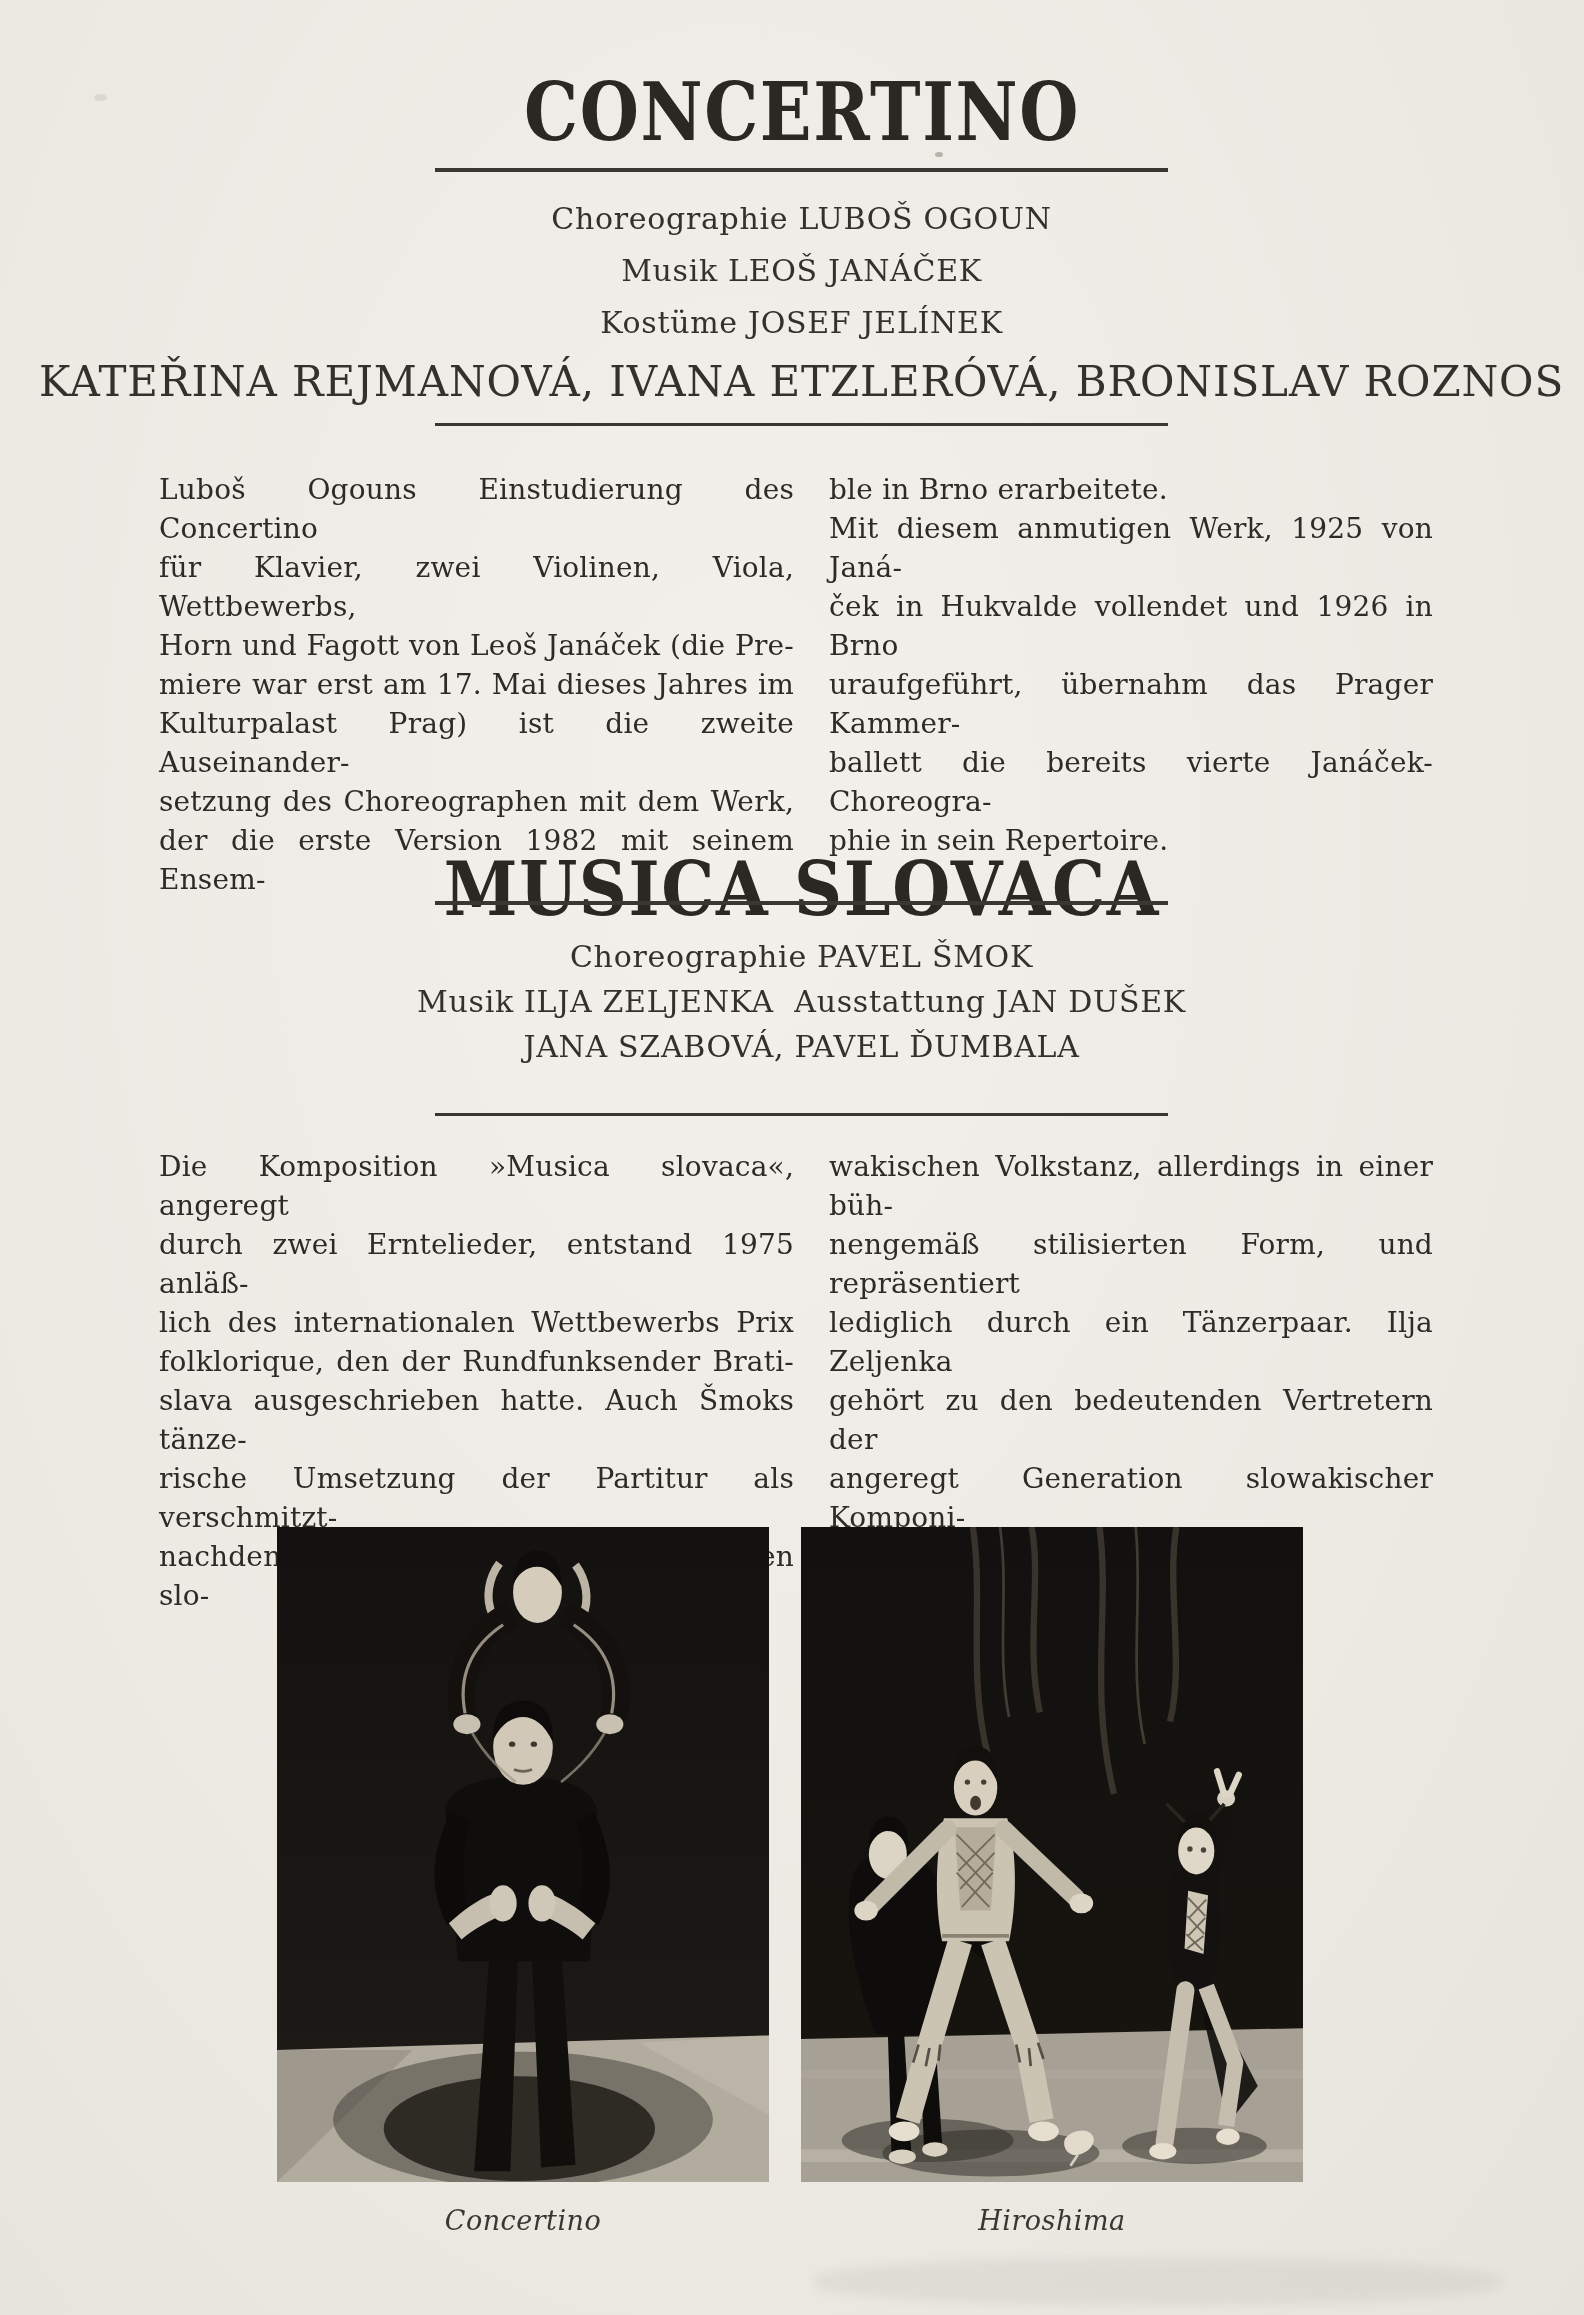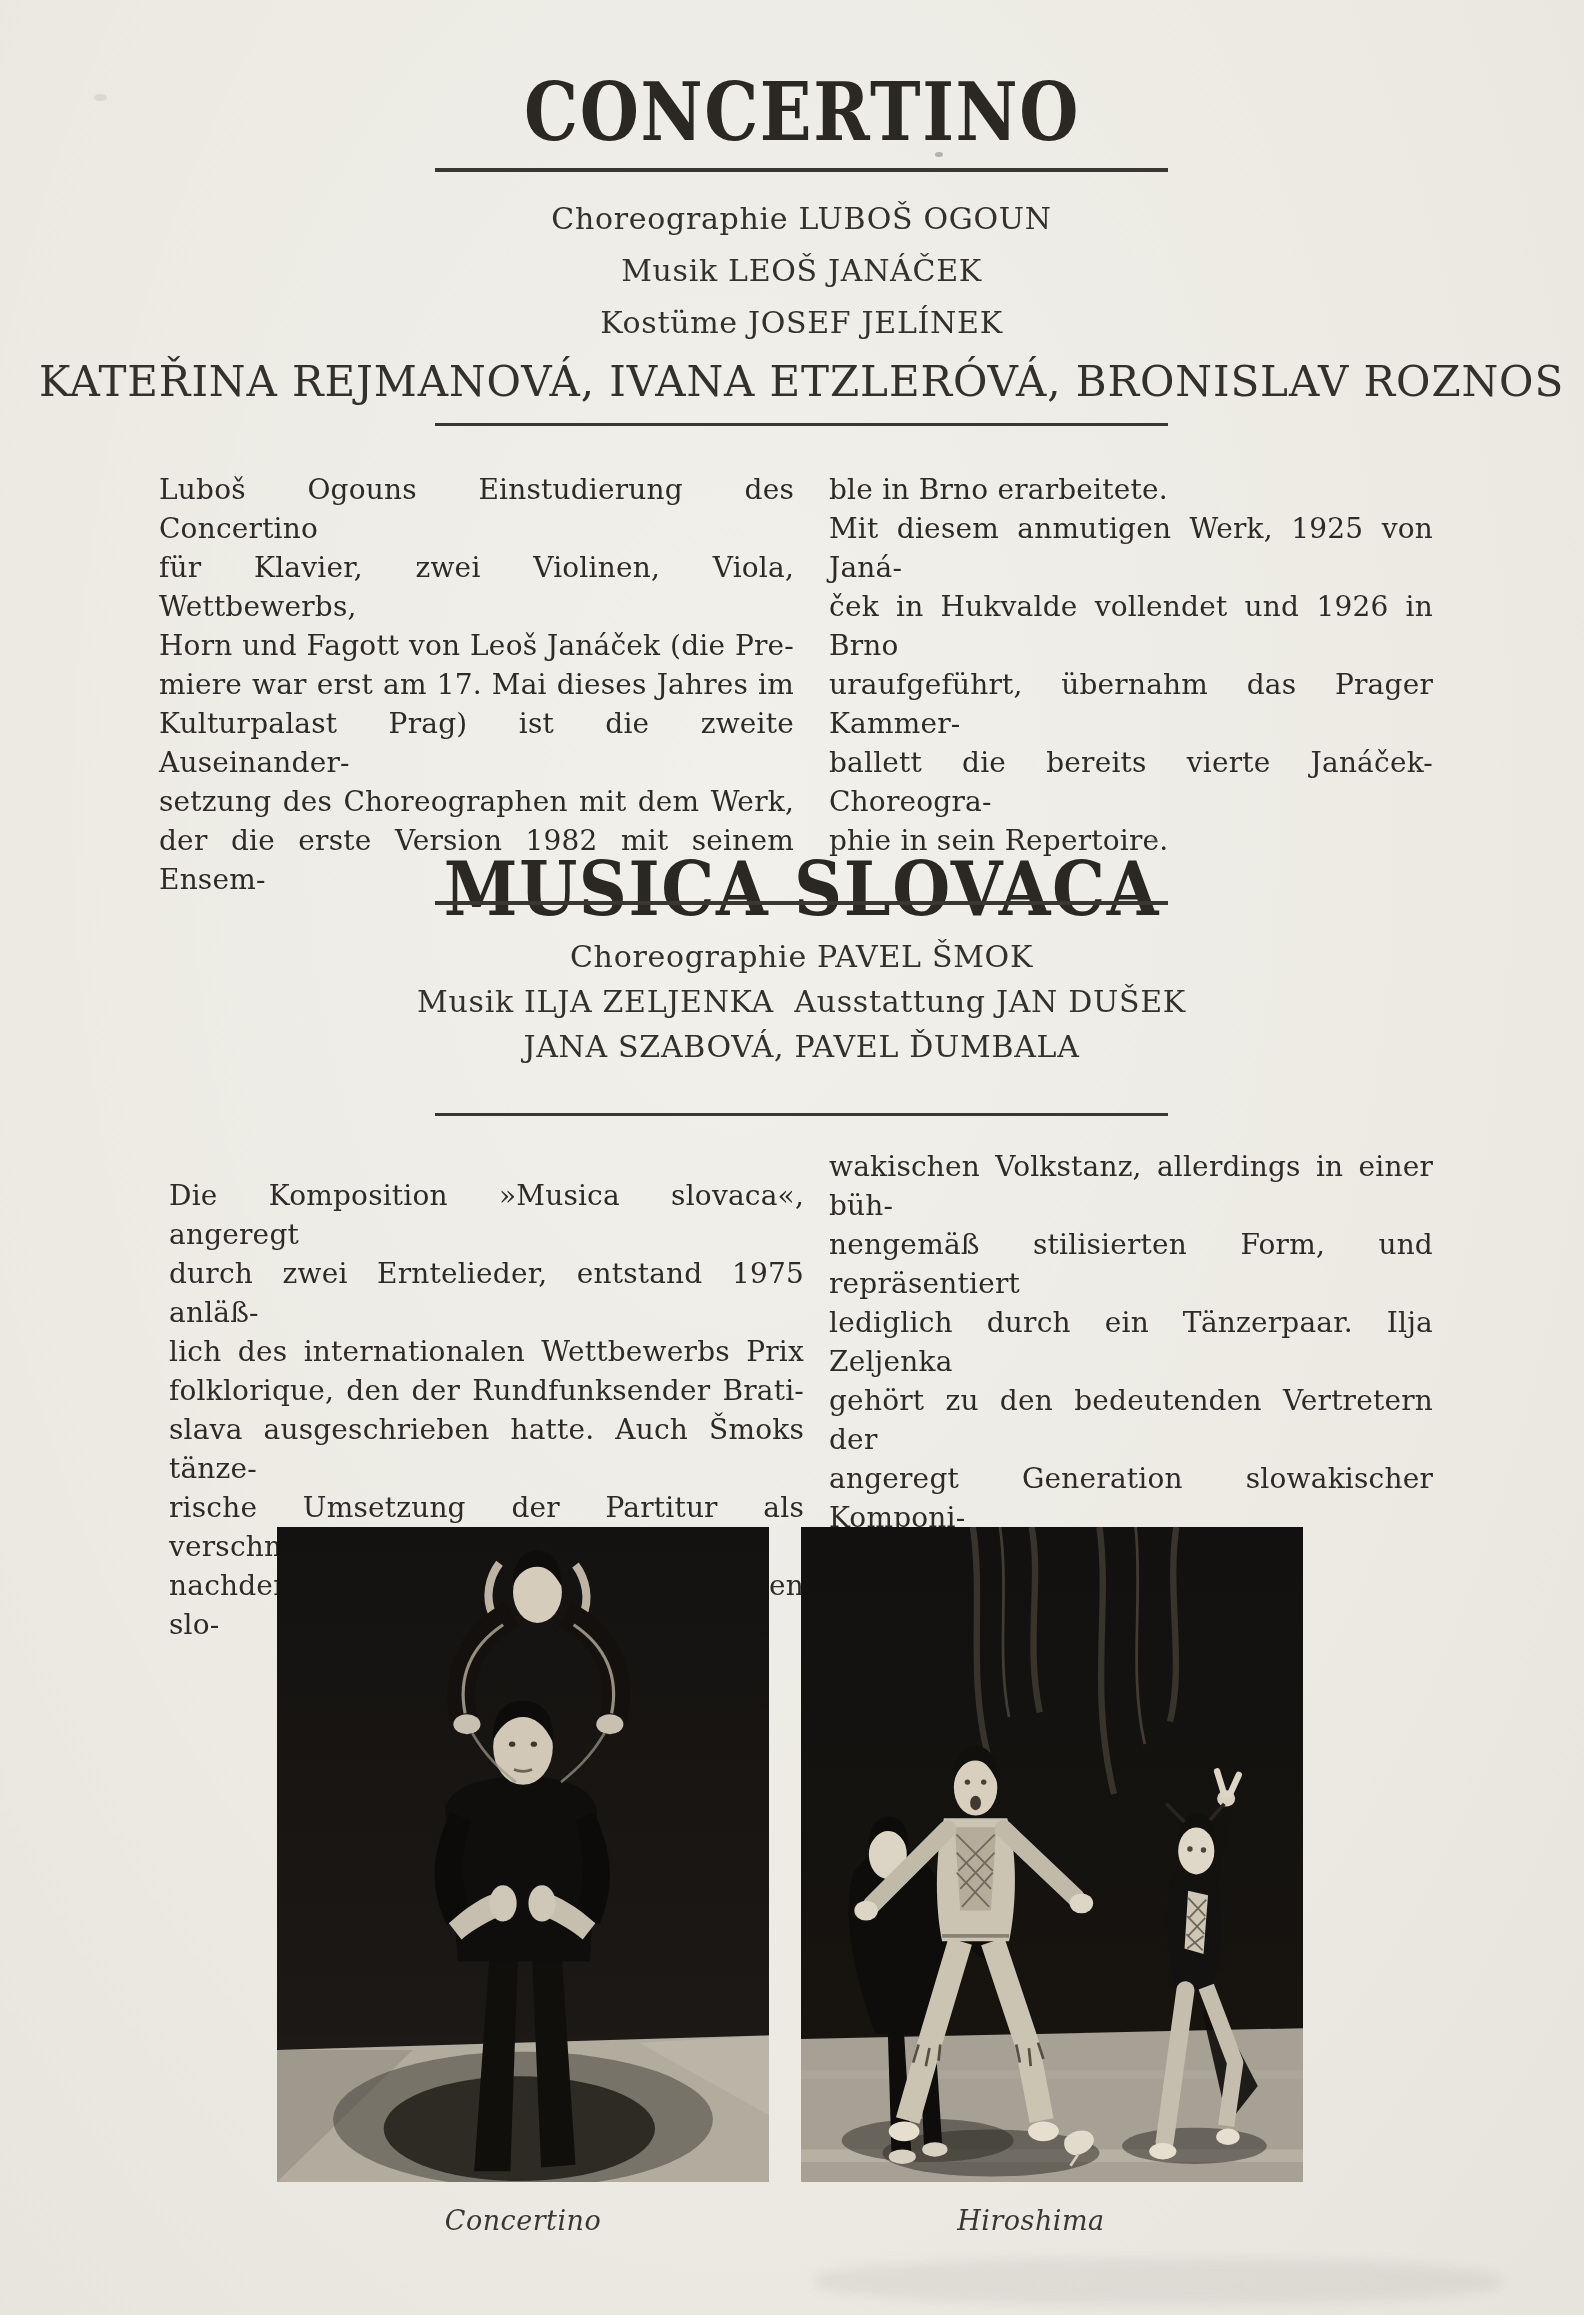--- a/index.html
+++ b/index.html
@@ -37,32 +37,32 @@
   #credits2{top:939px;}
   #credits2 .line{height:45px;font-size:30px;}
   .col{
     position:absolute;font-size:28px;line-height:39px;letter-spacing:0.2px;
     color:#2e2a27;
   }
   .col .line{text-align:justify;text-align-last:justify;white-space:pre-wrap;}
   .col .line.no-just{text-align:left;text-align-last:left;}
   #body1-left{top:470px;left:159px;width:635px;}
   #body1-right{top:470px;left:829px;width:604px;}
-  #body2-left{top:1176px;left:159px;width:635px;margin-left:10px;}
+  #body2-left{top:1147px;left:159px;width:635px;}
   #body2-right{top:1147px;left:829px;width:604px;}
   .photo{position:absolute;top:1527px;height:655px;background:#161310;}
   #photo-left{left:277px;width:492px;}
   #photo-right{left:801px;width:502px;}
   .photo svg{display:block;width:100%;height:100%;}
   .caption{
     position:absolute;top:2205px;text-align:center;
     font-style:italic;font-size:27px;color:#3a3631;letter-spacing:0.5px;
   }
   #caption-left{left:277px;width:492px;}
-  #caption-right{left:780px;width:502px;font-style:italic;}
+  #caption-right{left:801px;width:502px;font-style:italic;}
   .speck{position:absolute;border-radius:50%;}
   #speck1{left:935px;top:152px;width:8.1px;height:5.4px;background:#7d7870;opacity:.5;}
   #speck2{left:1151px;top:838px;width:6.3px;height:4.5px;background:#8a857c;opacity:.35;}
   #speck3{left:94px;top:94px;width:12.7px;height:7.2px;background:#d9d6cf;opacity:.9;}
   .edge-shade{
     position:absolute;right:0;top:0;width:43px;height:2316px;
     background:linear-gradient(to right, rgba(90,85,78,0) 0%, rgba(90,85,78,0.10) 100%);
   }
   .bottom-shade{
     position:absolute;left:814px;top:2258px;width:688px;height:47px;

